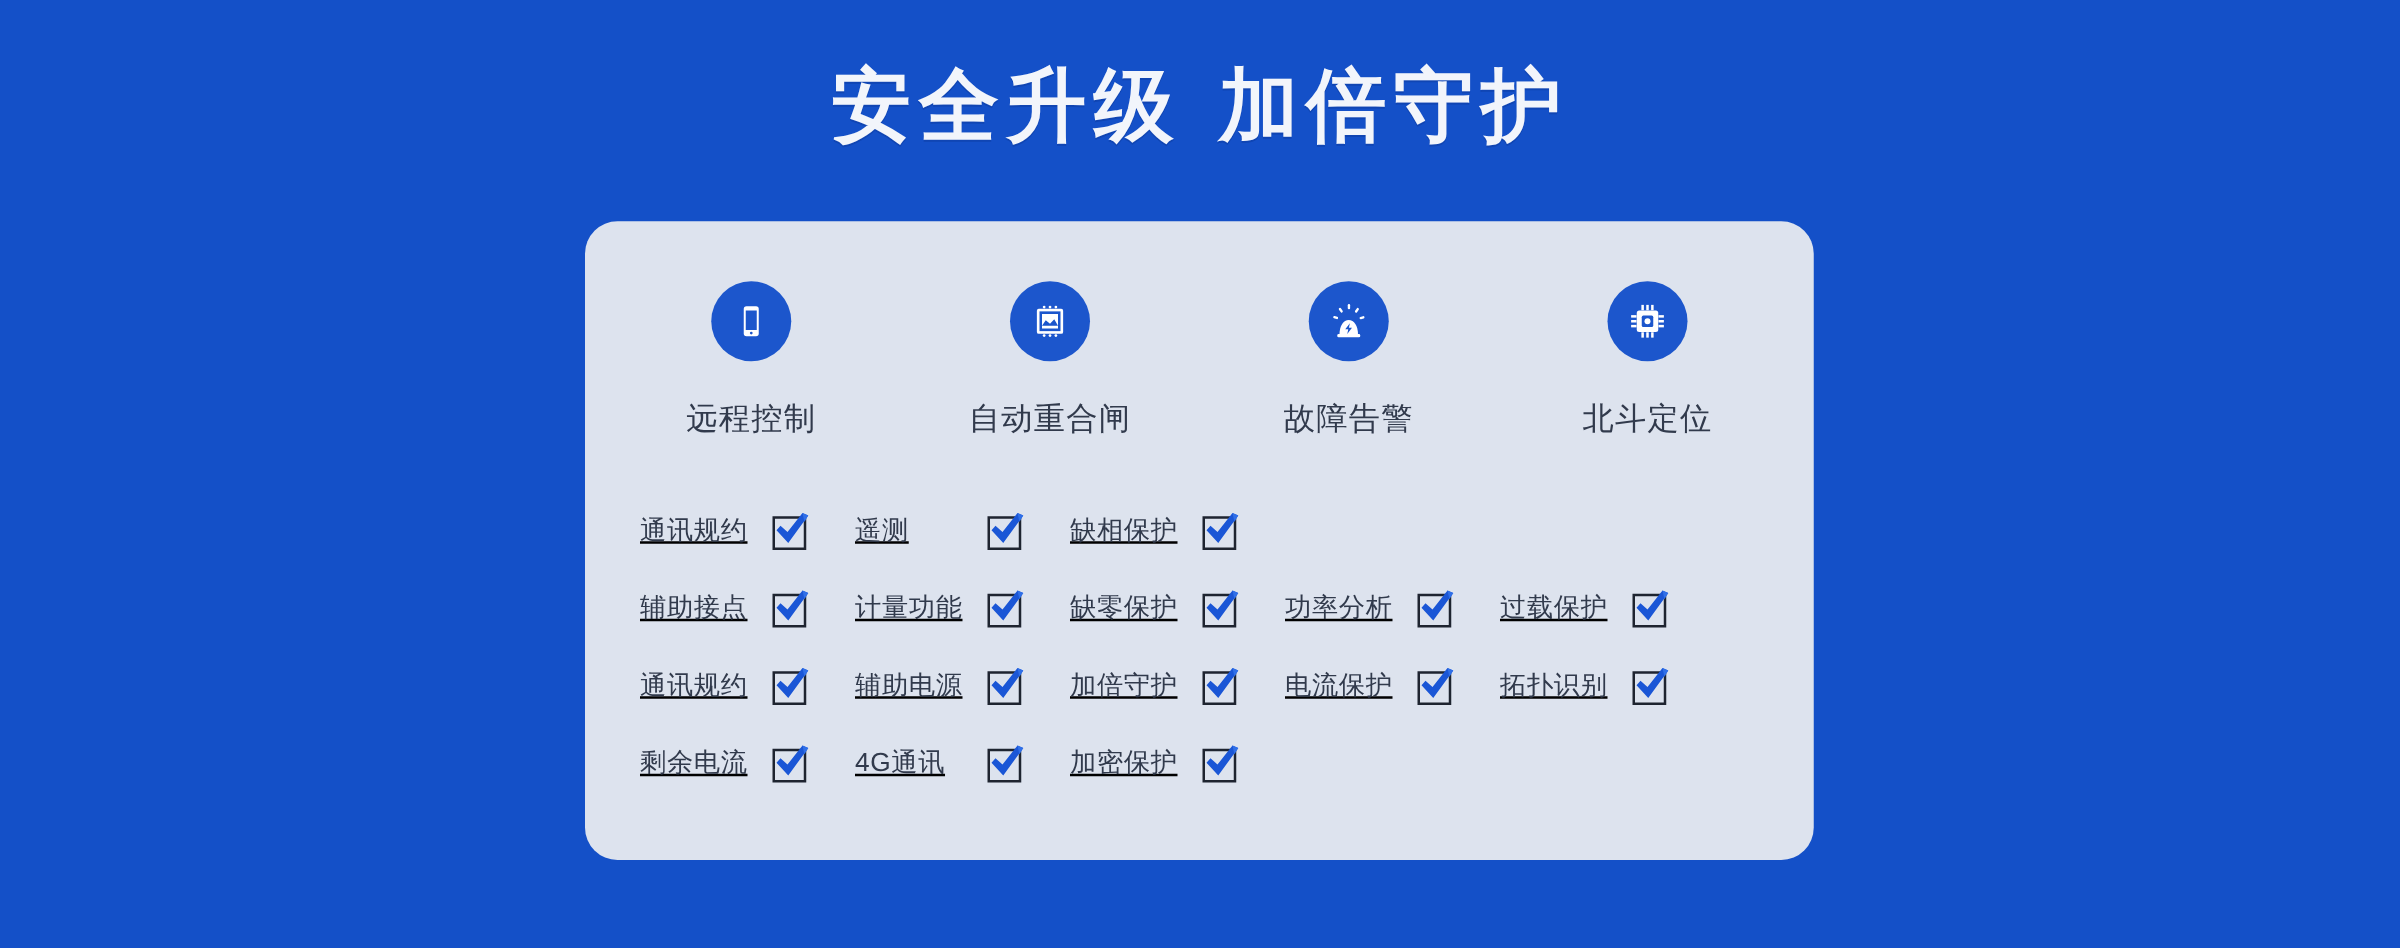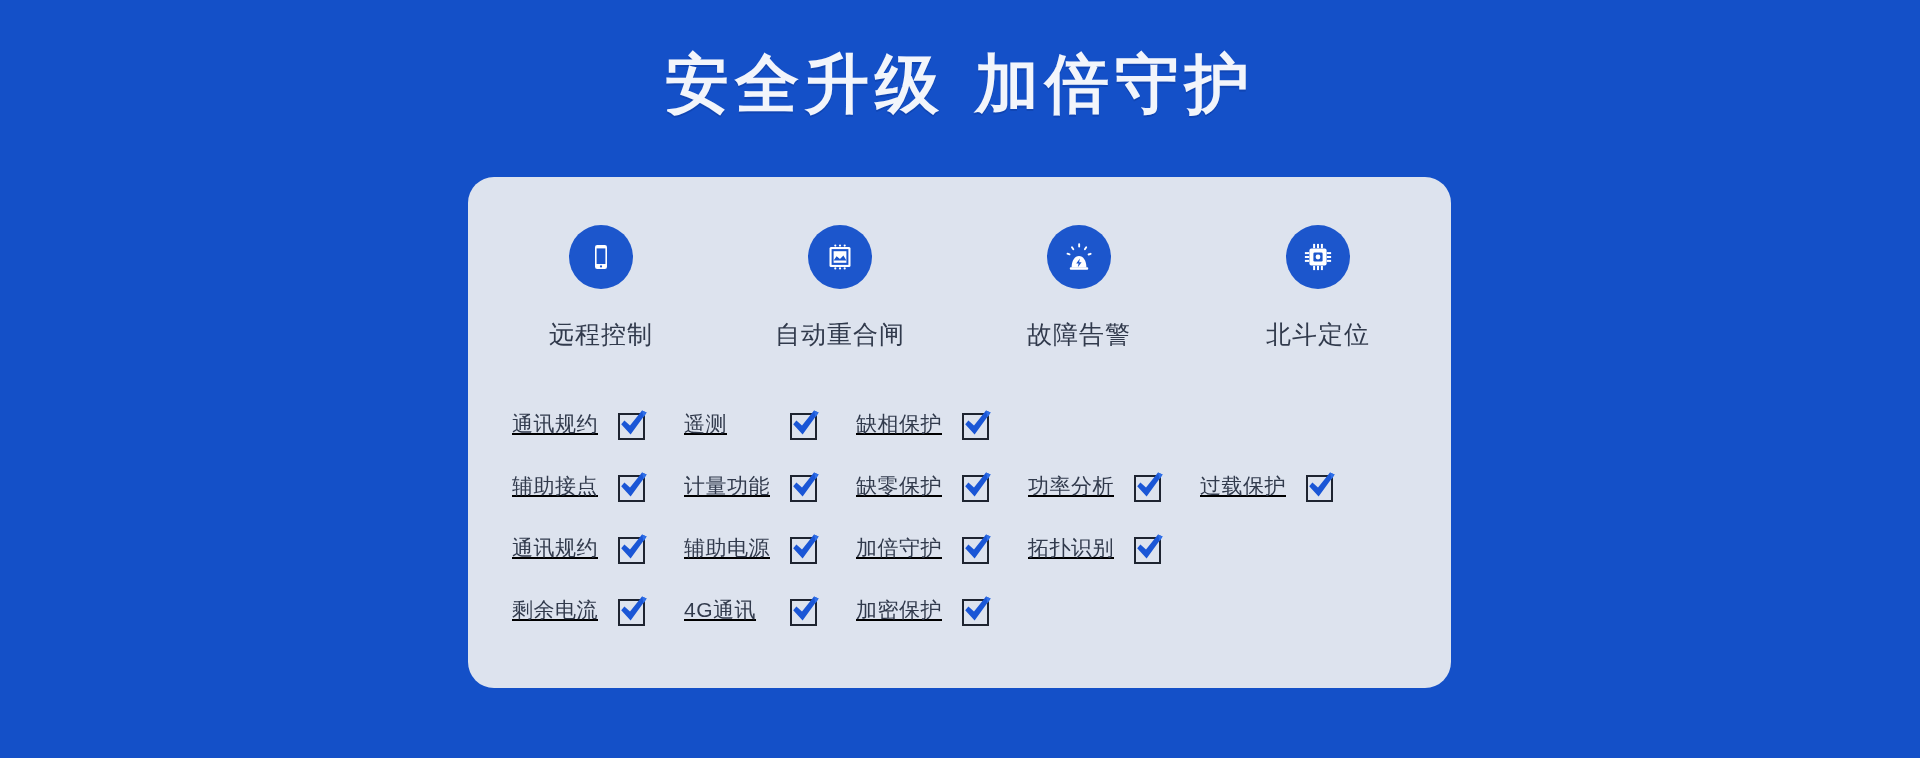--- a/index.html
+++ b/index.html
@@ -300,20 +300,30 @@
             <span class="check-label">加倍守护</span>
             <span class="checkmark">
               <span class="box"></span>
               <svg viewBox="0 0 34 34" fill="none">
     <path d="M5.2 17.2 L8.4 13.6 L14.0 18.6 L26.0 3.4 L30.6 5.4 L14.6 27.4 Z" fill="#1a56d6"></path>
     <path d="M26.0 3.4 L30.6 5.4 L27.5 10.6 Z" fill="#2f6fe8"></path>
   </svg>
             </span>
           </div>
           <div class="check-item">
+            <span class="check-label">电流保护</span>
+            <span class="checkmark">
+              <span class="box"></span>
+              <svg viewBox="0 0 34 34" fill="none">
+    <path d="M5.2 17.2 L8.4 13.6 L14.0 18.6 L26.0 3.4 L30.6 5.4 L14.6 27.4 Z" fill="#1a56d6"></path>
+    <path d="M26.0 3.4 L30.6 5.4 L27.5 10.6 Z" fill="#2f6fe8"></path>
+  </svg>
+            </span>
+          </div>
+          <div class="check-item">
             <span class="check-label">拓扑识别</span>
             <span class="checkmark">
               <span class="box"></span>
               <svg viewBox="0 0 34 34" fill="none">
     <path d="M5.2 17.2 L8.4 13.6 L14.0 18.6 L26.0 3.4 L30.6 5.4 L14.6 27.4 Z" fill="#1a56d6"></path>
     <path d="M26.0 3.4 L30.6 5.4 L27.5 10.6 Z" fill="#2f6fe8"></path>
   </svg>
             </span>
           </div>
         </div>

